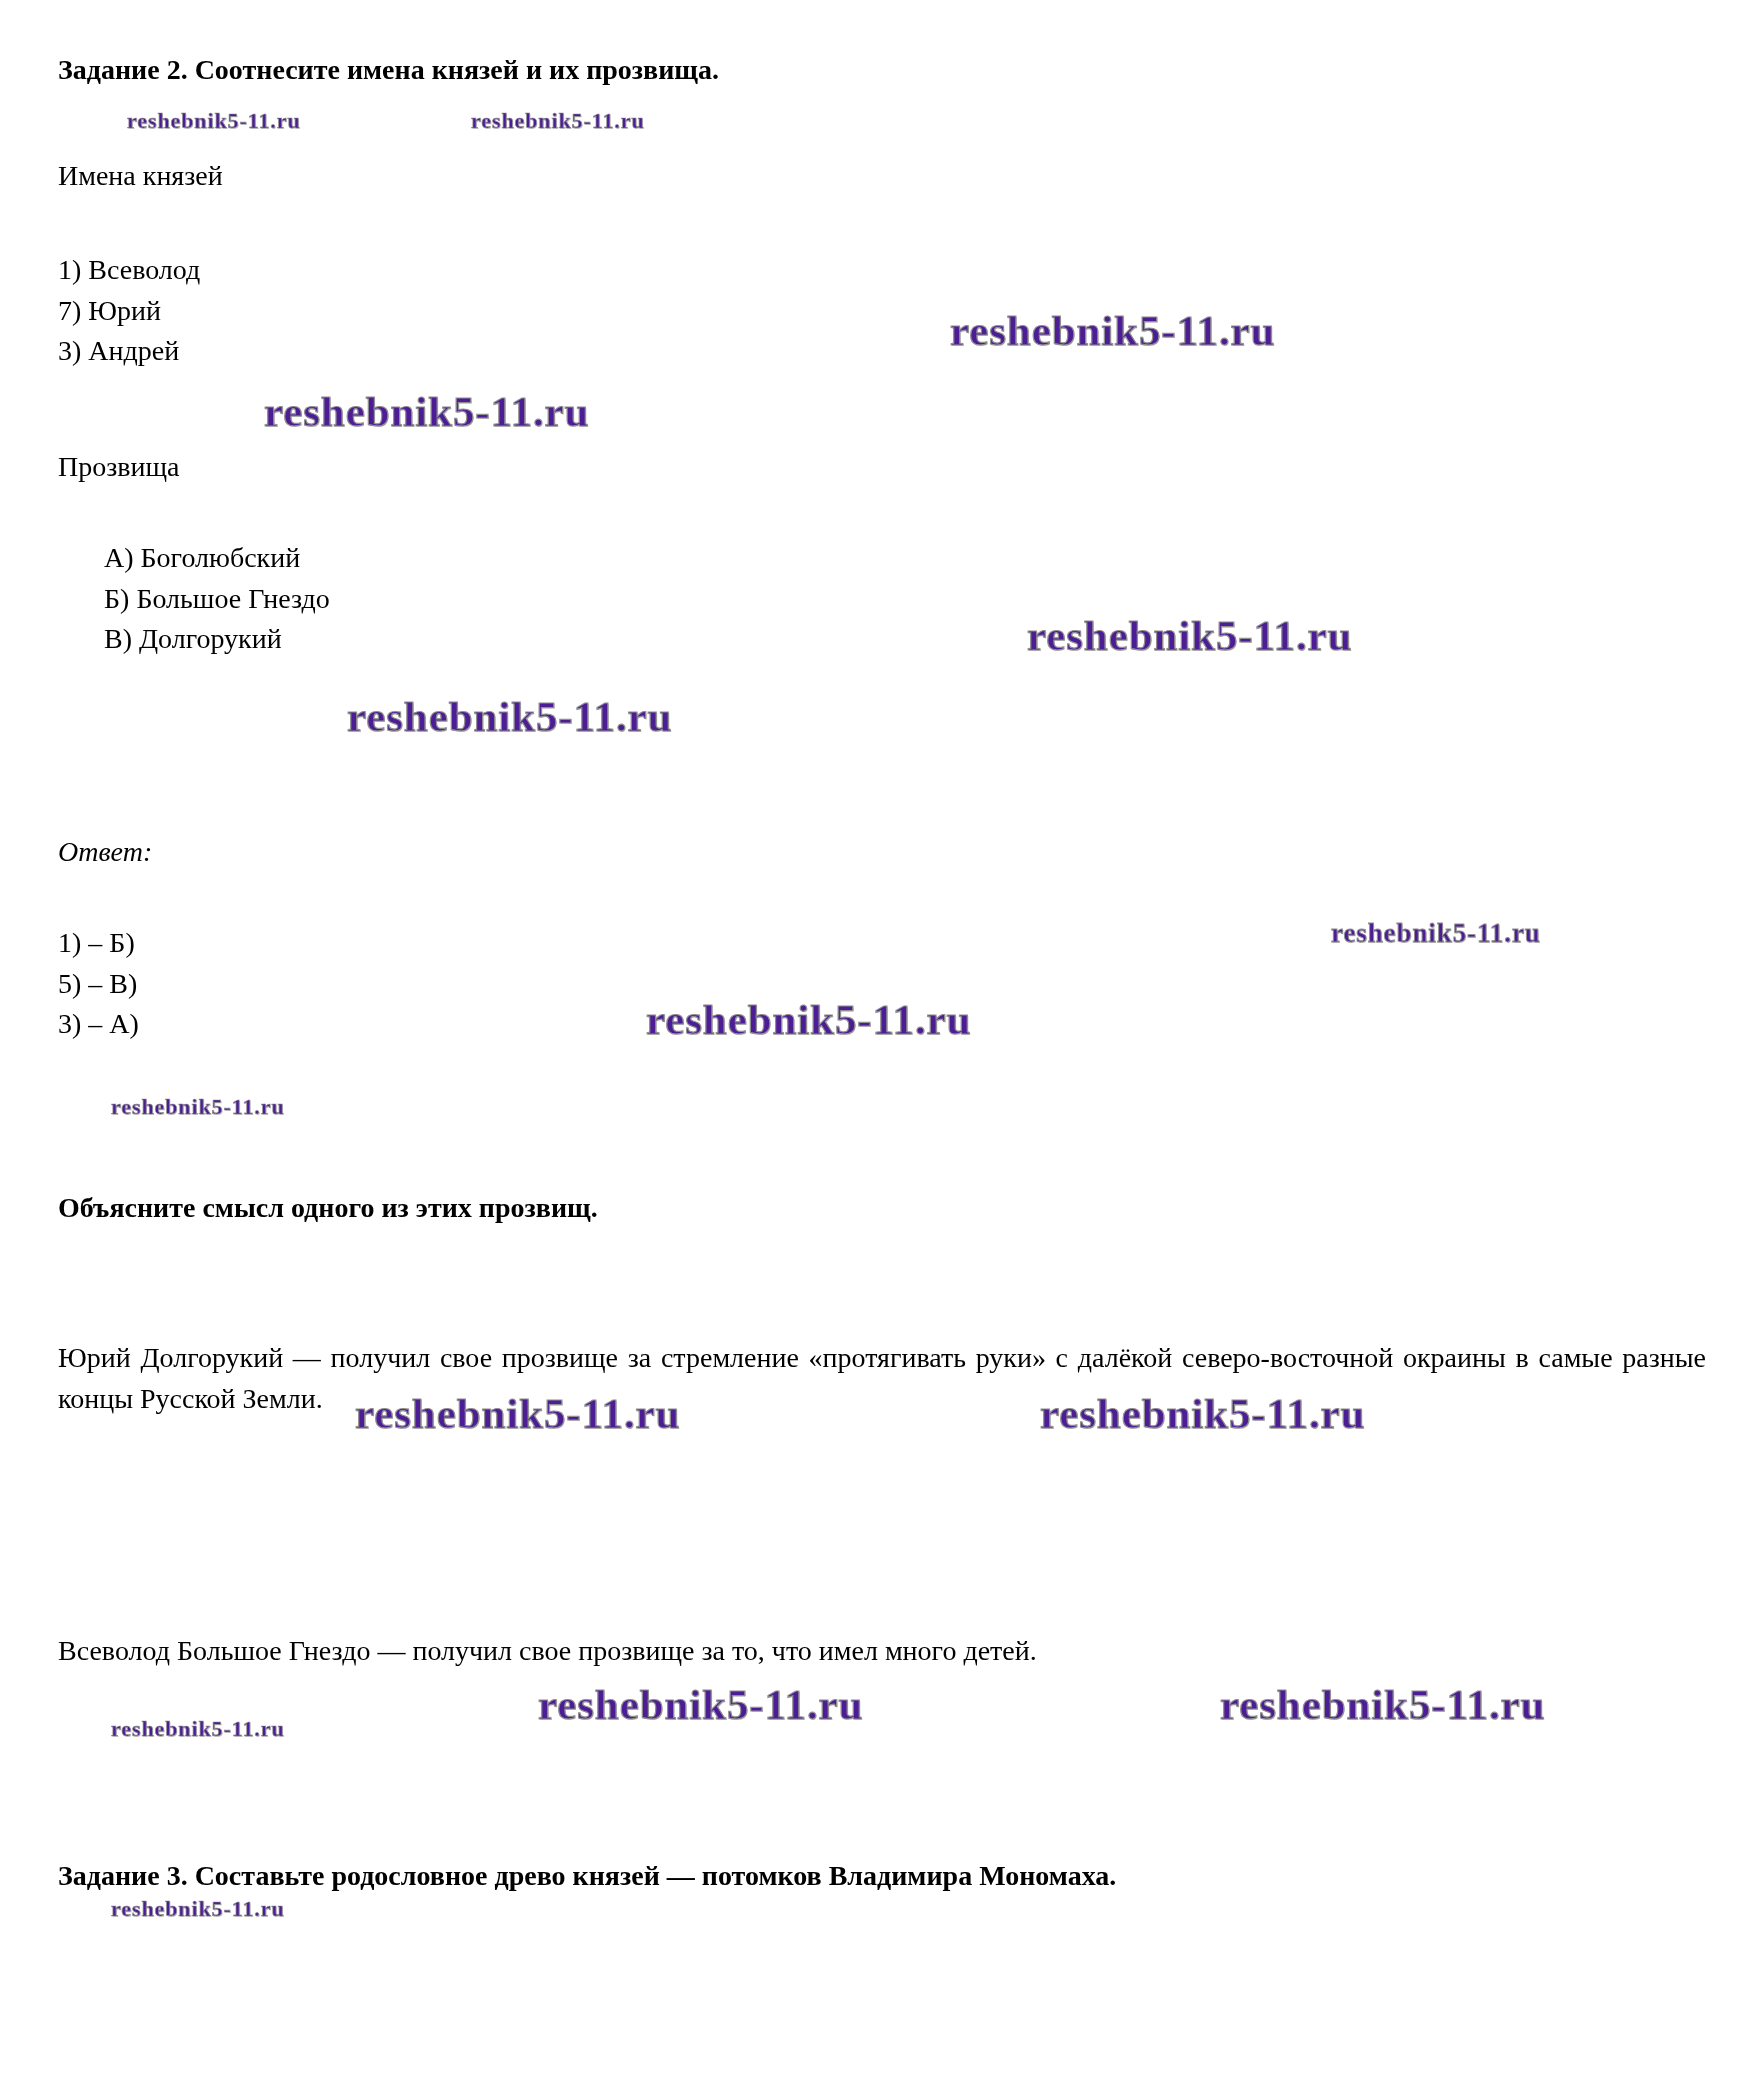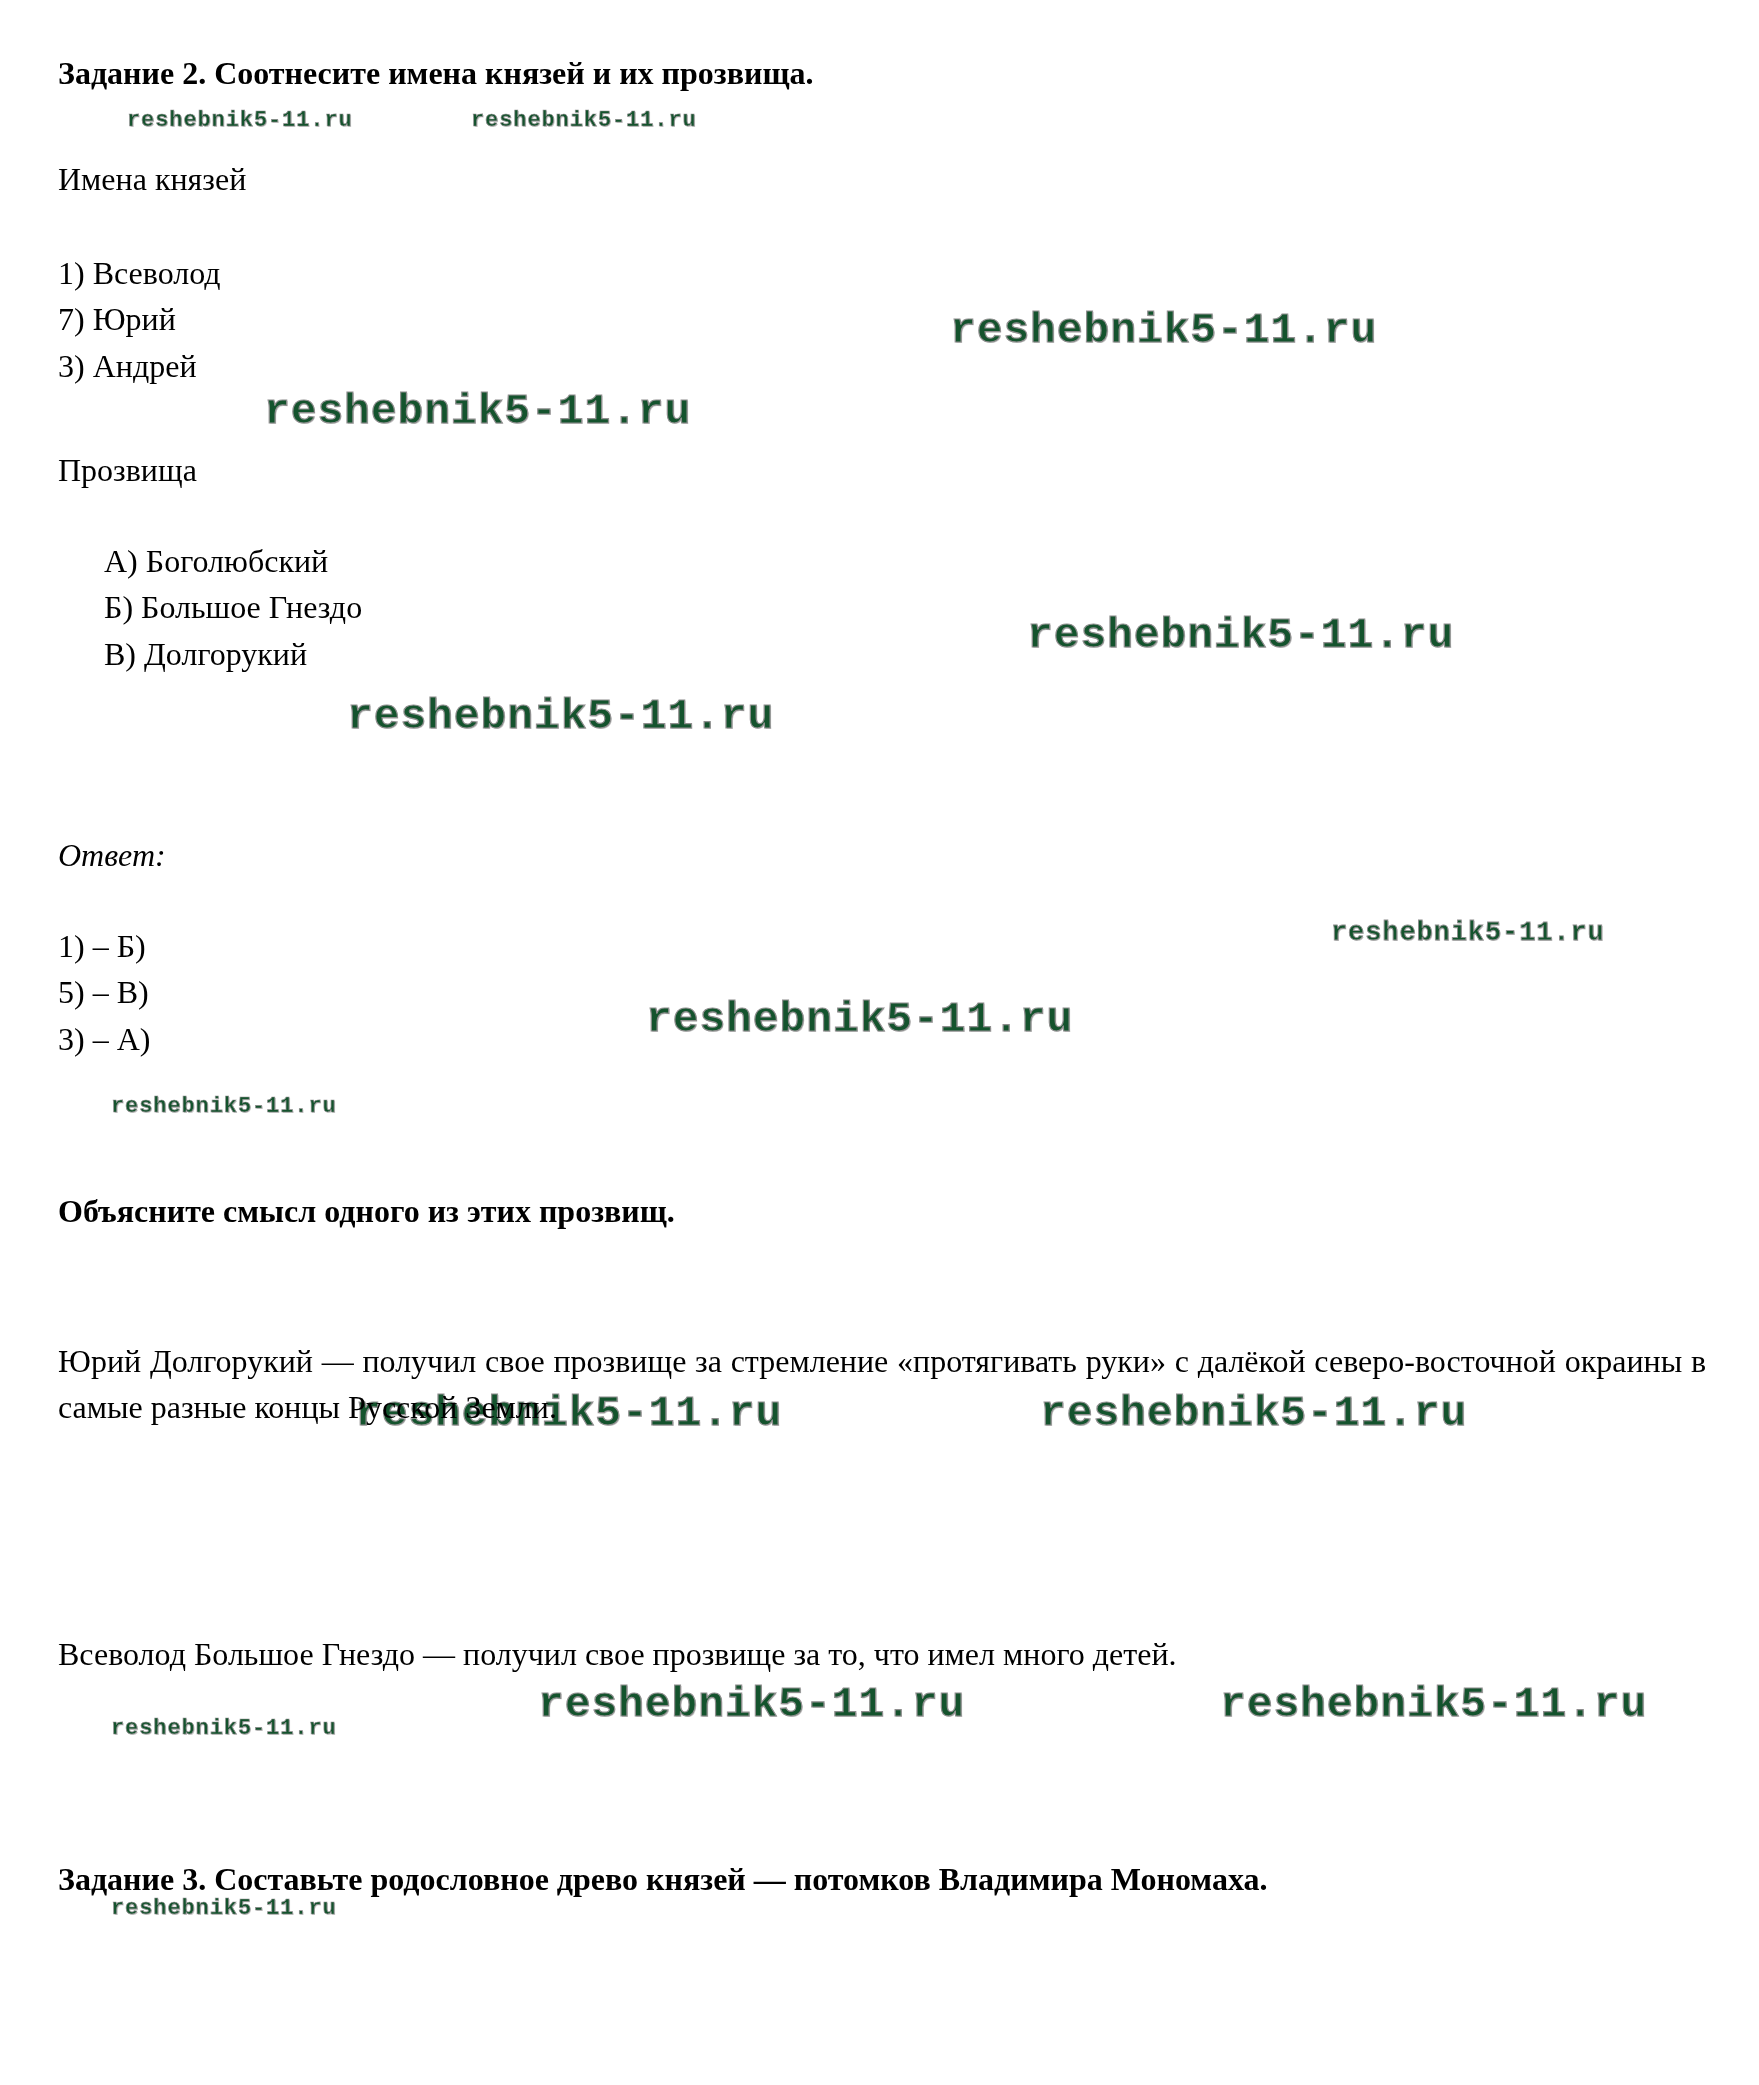--- a/index.html
+++ b/index.html
@@ -10,33 +10,33 @@
   .page {
     position: relative;
     width: 1759px;
     height: 2085px;
     background: #ffffff;
     font-family: "Liberation Serif", "DejaVu Serif", serif;
     color: #000000;
     overflow: hidden;
   }
   .abs { position: absolute; left: 58px; }
-  .body-text { font-size: 32px; line-height: 1.45; }
+  .body-text { font-size: 28px; line-height: 1.45; }
   .bold { font-weight: bold; }
   .italic { font-style: italic; }
   .para { width: 1648px; text-align: justify; }
   .stack { display: block; }
   .stack > div { display: block; }
 
   
   .wm {
     position: absolute;
-    font-family: Liberation Mono, monospace;
+    font-family: Liberation Serif, serif;
     font-weight: bold;
-    color: #14532d;
+    color: #4c1d95;
     -webkit-text-stroke: 1.2px #8f8f8f;
     text-shadow: 0.9px 0.9px 0 #c8c8c8;
     letter-spacing: 0.9px;
     white-space: nowrap;
     z-index: 1;
     user-select: none;
   }
   .wm-lg { font-size: 43px; }
   .wm-md { font-size: 27px; -webkit-text-stroke: 0.9px #8f8f8f; }
   .wm-sm { font-size: 22px; -webkit-text-stroke: 0.7px #8f8f8f; }

